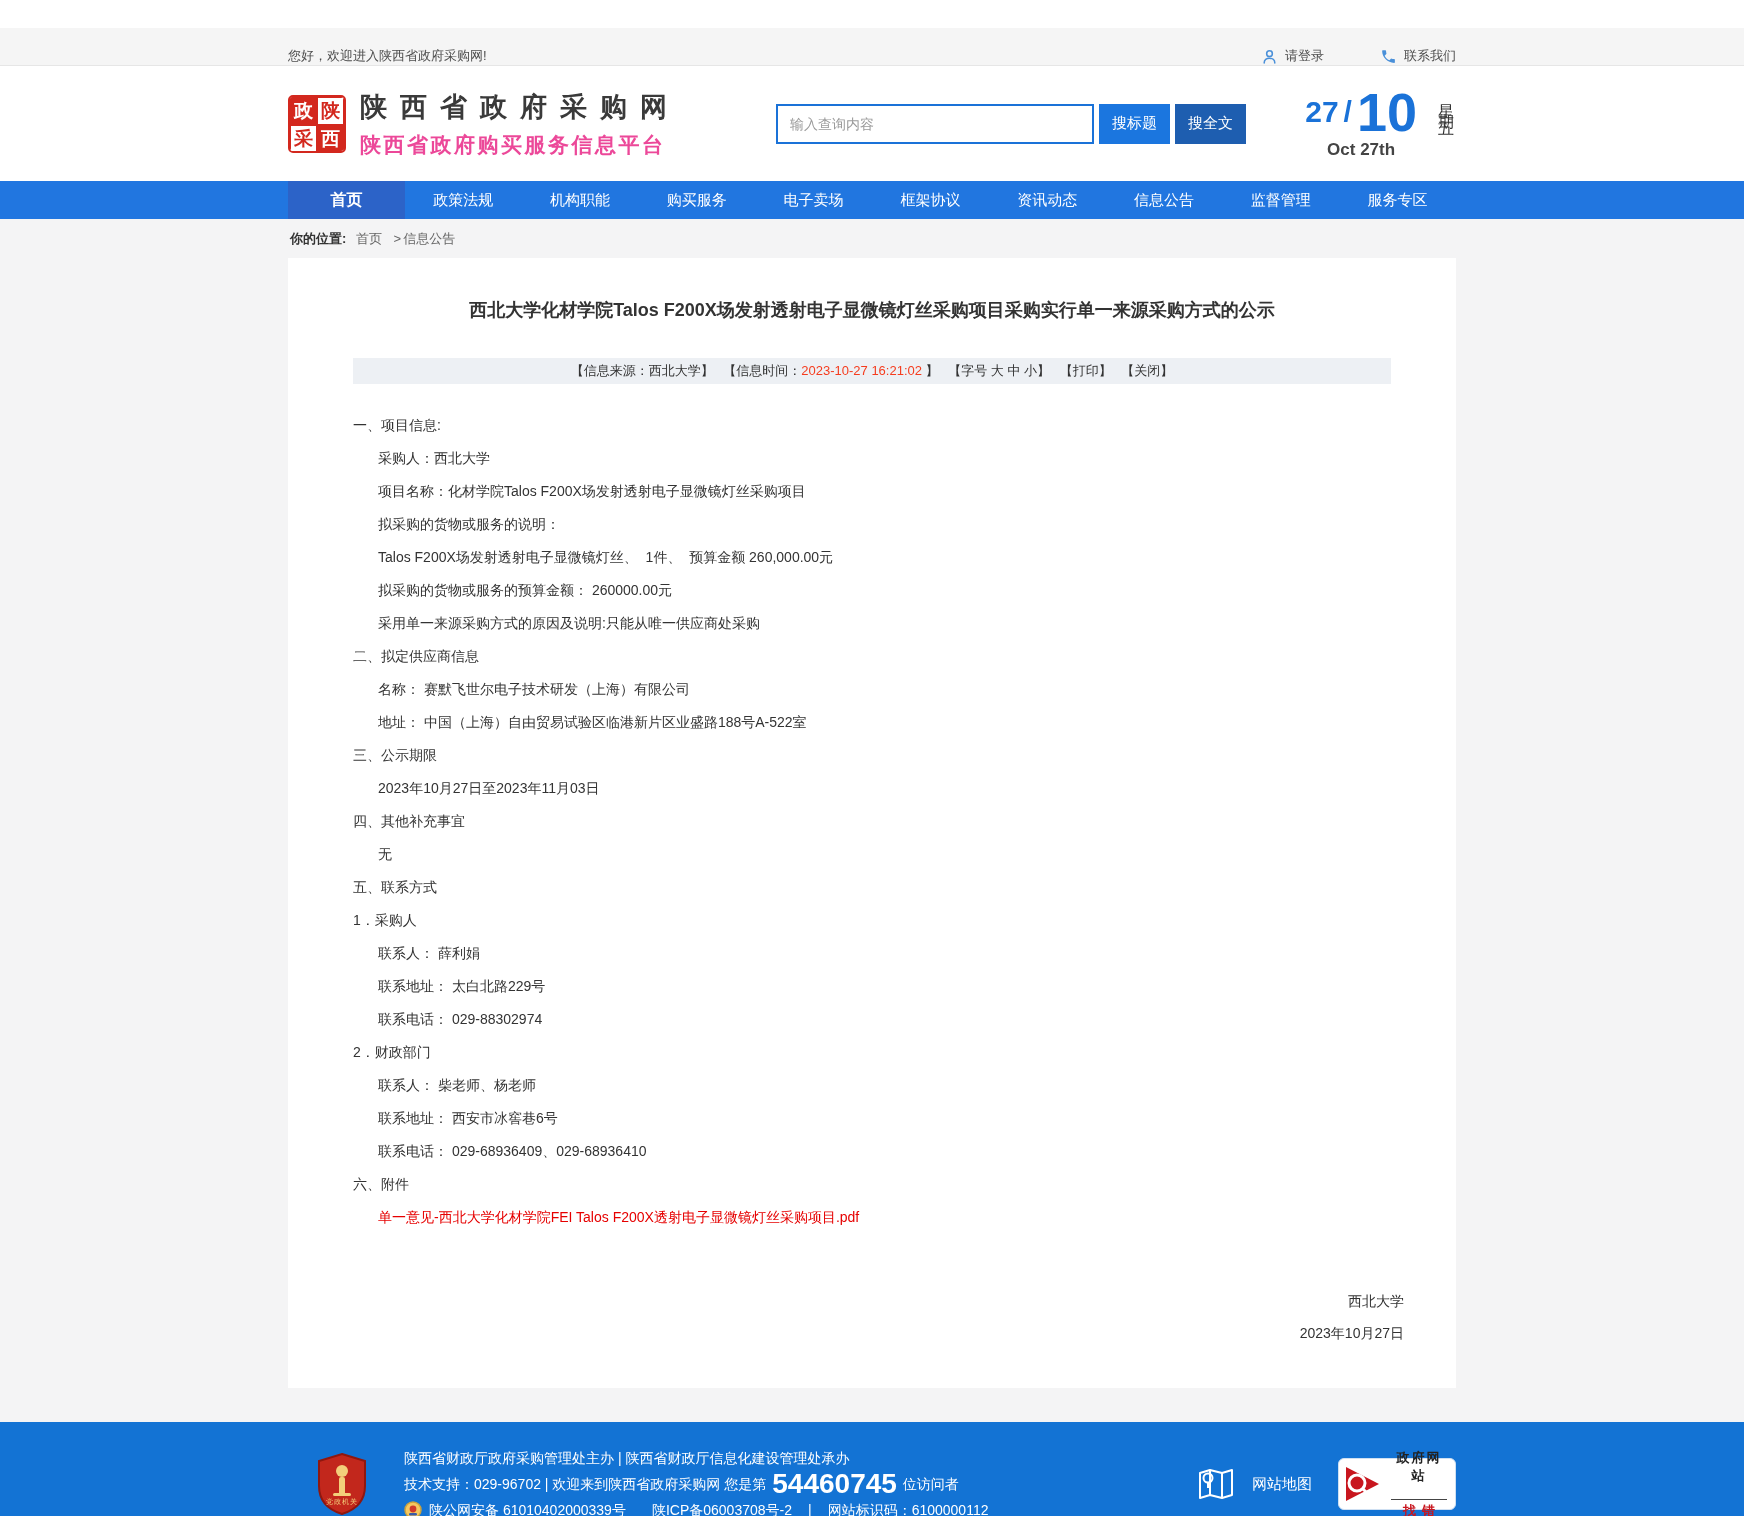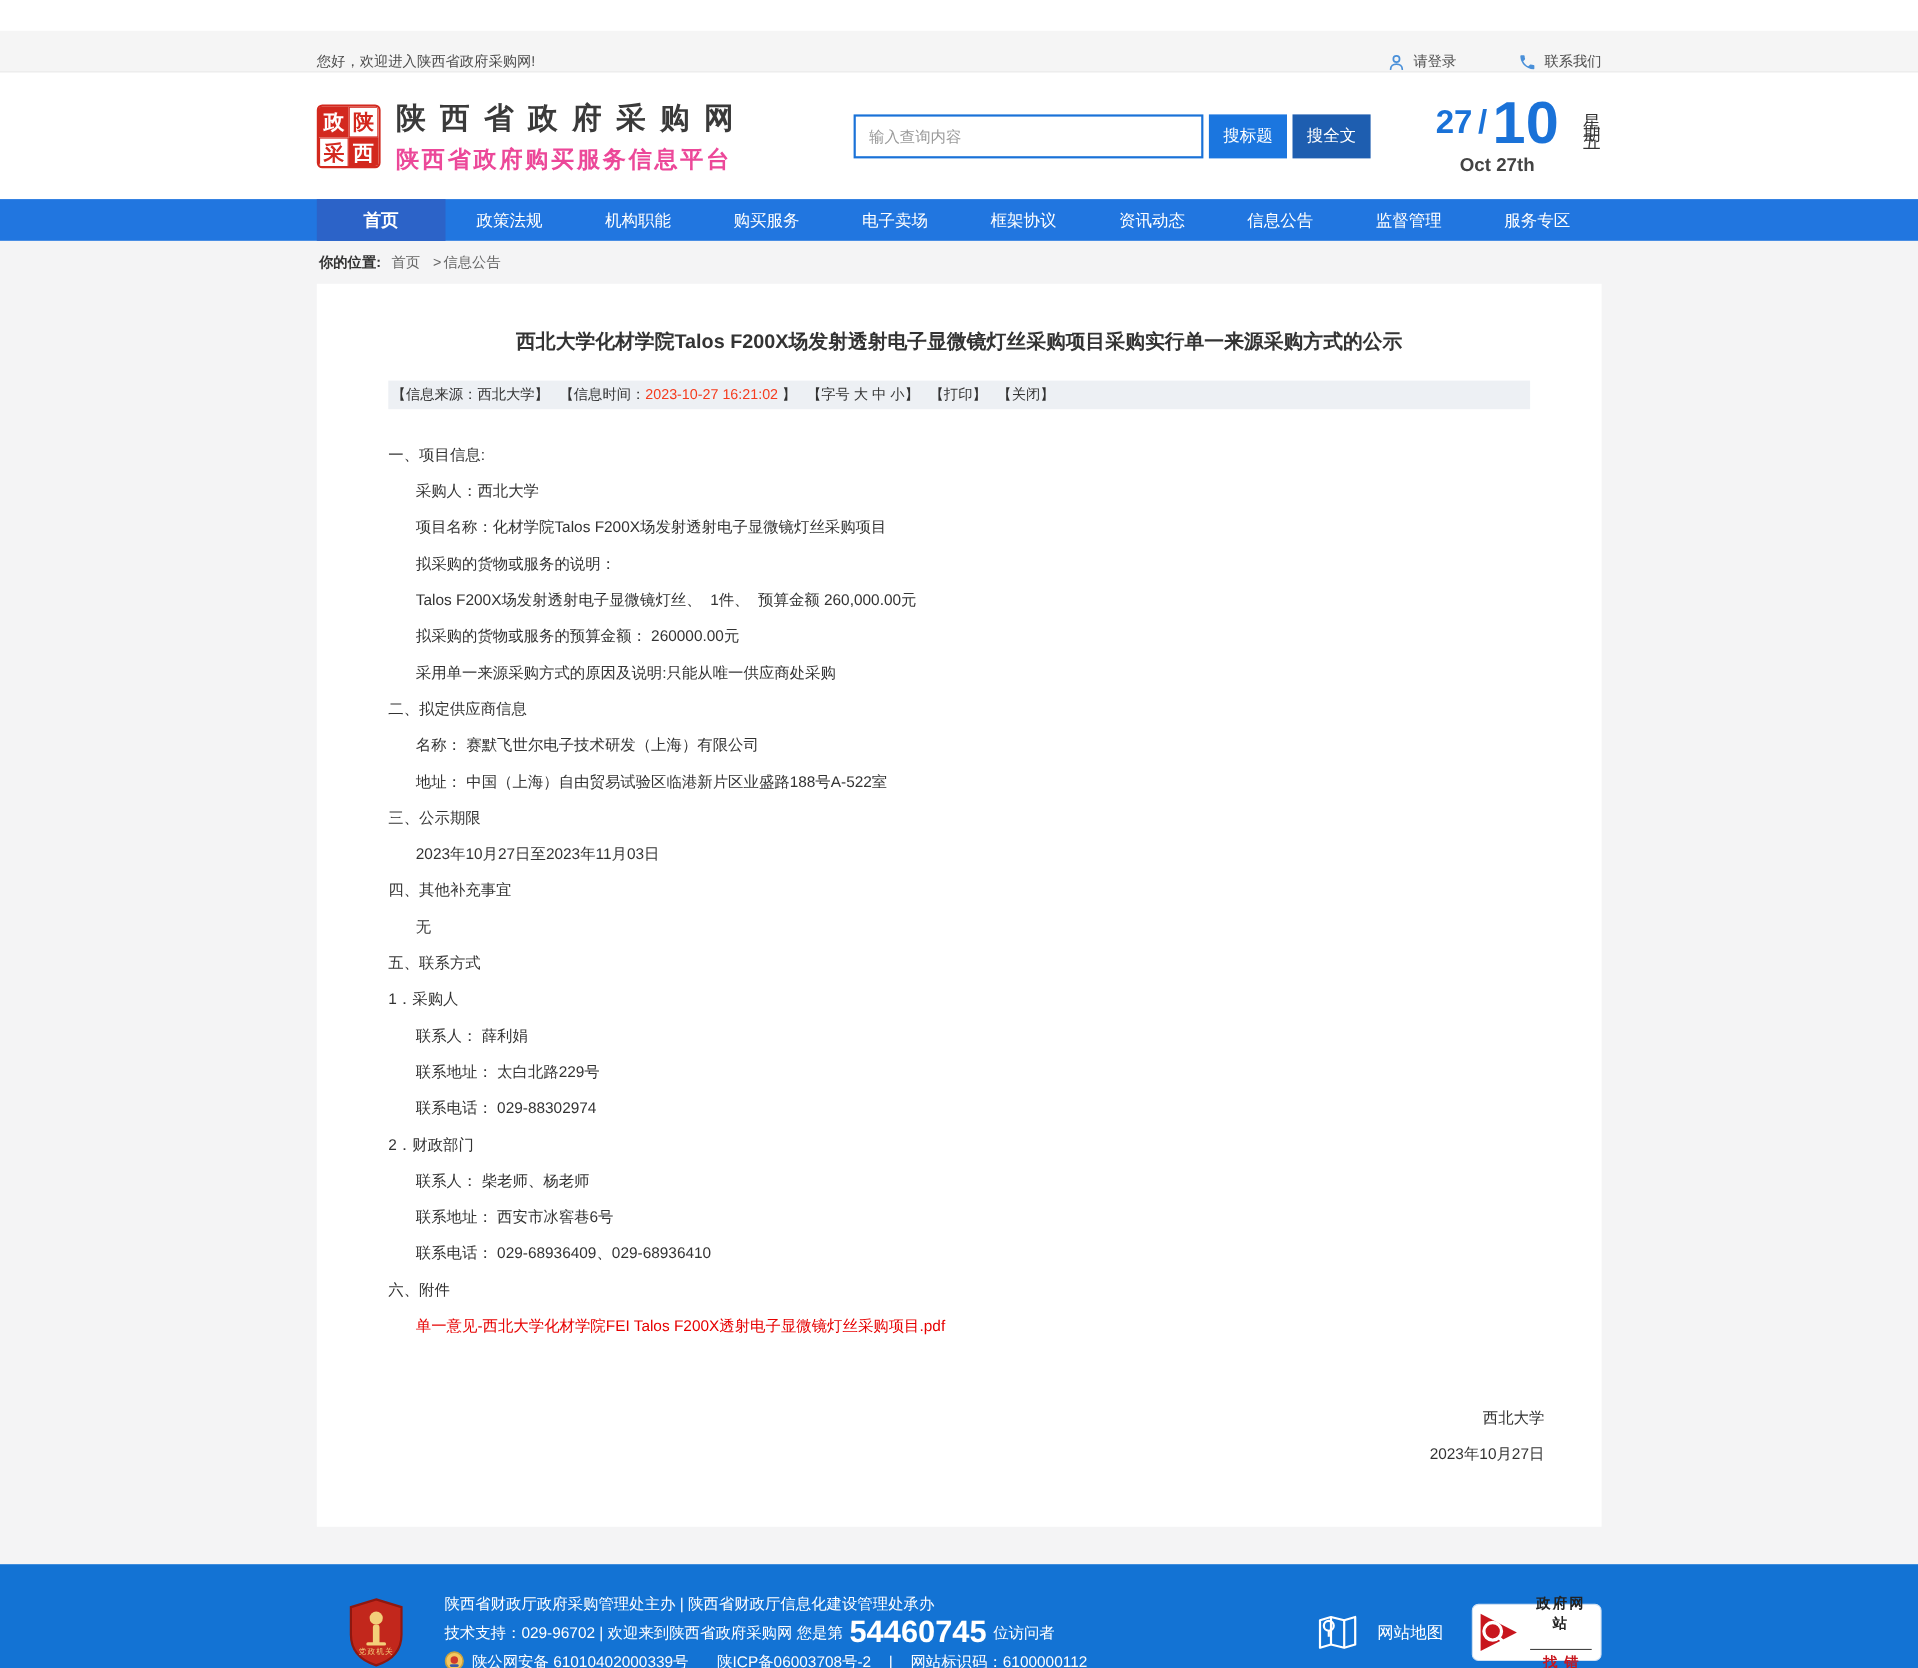--- a/index.html
+++ b/index.html
@@ -67,24 +67,24 @@
   .nav-item.active { background: var(--nav-active); font-weight: bold; font-size: 16px; }
 
   
   .main-bg { background: #f4f4f5; padding-bottom: 34px; }
   .breadcrumb { padding: 11px 2px 10px; font-size: 13px; color: #666; }
   .bc-prefix { font-weight: bold; color: #333; margin-right: 6px; }
   .bc-link { cursor: pointer; color: #666; }
   .bc-sep { margin: 0 2px 0 8px; }
 
   .article { background: #fff; padding-top: 40px; min-height: 1130px; }
-  .article-title { font-size: 18px; font-weight: bold; color: #333; text-align: center; margin: 0 50px 24px; }
+  .article-title { font-size: 18px; font-weight: bold; color: #333; text-align: center; margin: 0 50px 36px; }
   .meta-bar {
     margin: 0 65px; background: #edf0f4; height: 26px; line-height: 26px;
-    text-align: left; font-size: 13px; color: #333; white-space: nowrap;
+    text-align: center; font-size: 13px; color: #333; white-space: nowrap;
   }
   .meta-bar > span { margin: 0 3px; }
   .meta-time { color: var(--highlight-red); }
   .meta-action { cursor: pointer; }
 
   .article-body { padding: 31px 65px 0; font-size: 14px; color: #333; }
   .para { line-height: 20px; margin-bottom: 13px; white-space: pre-wrap; }
   .para.lvl2 { padding-left: 25px; }
   .para.link { color: var(--link-red); cursor: pointer; }
 

